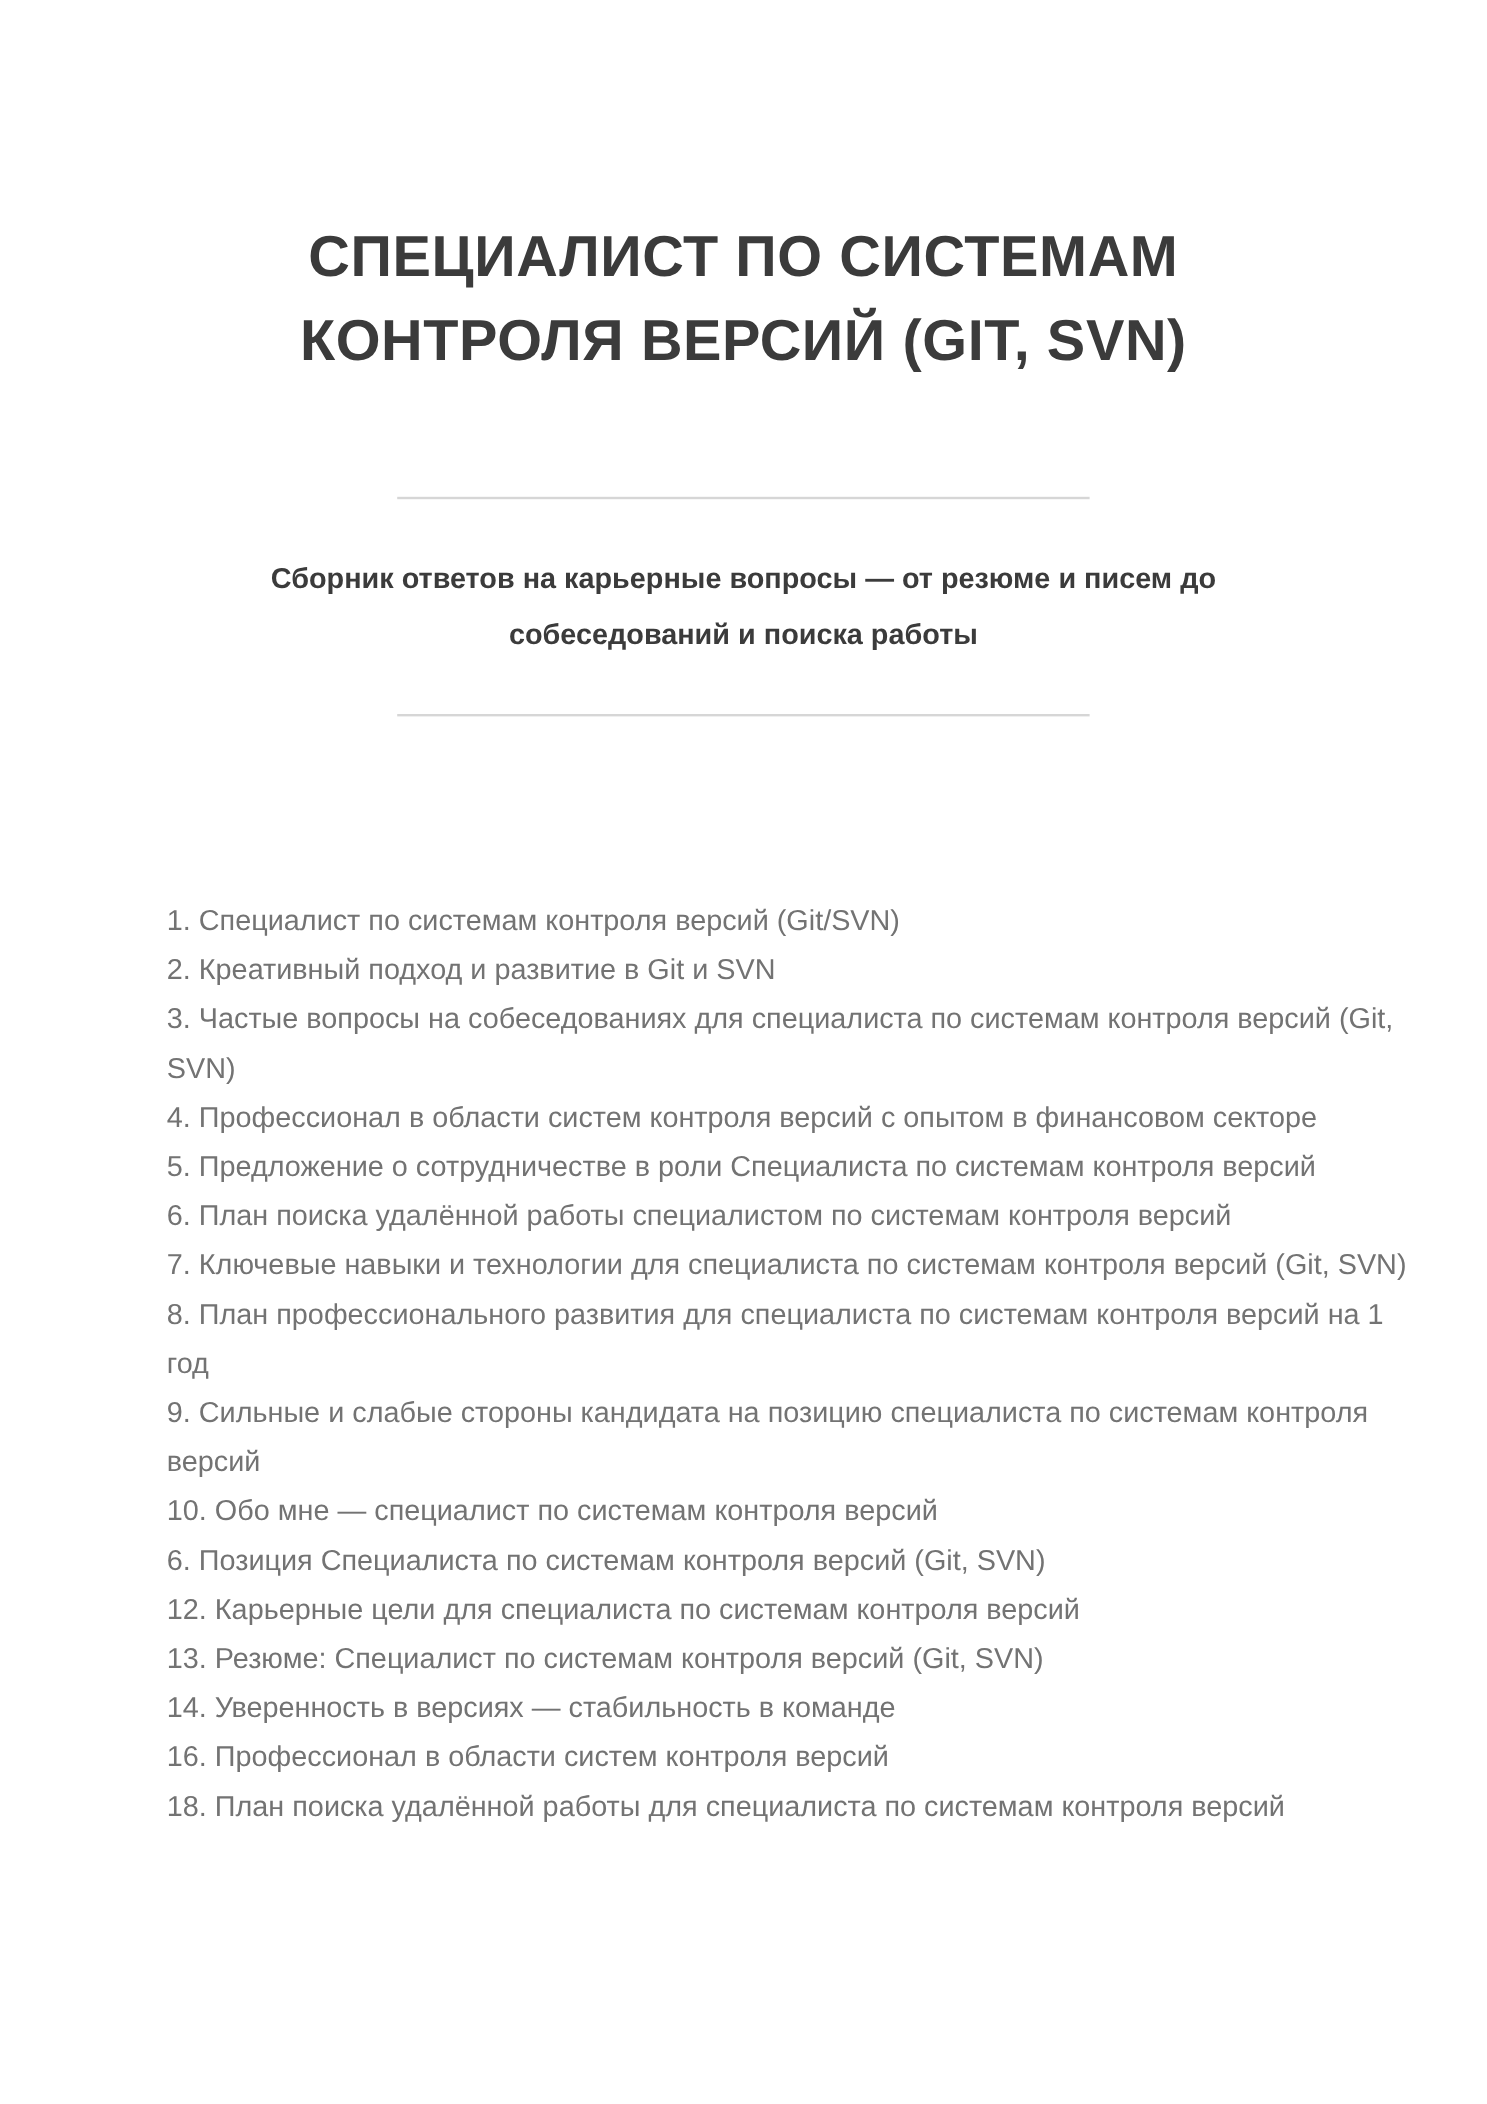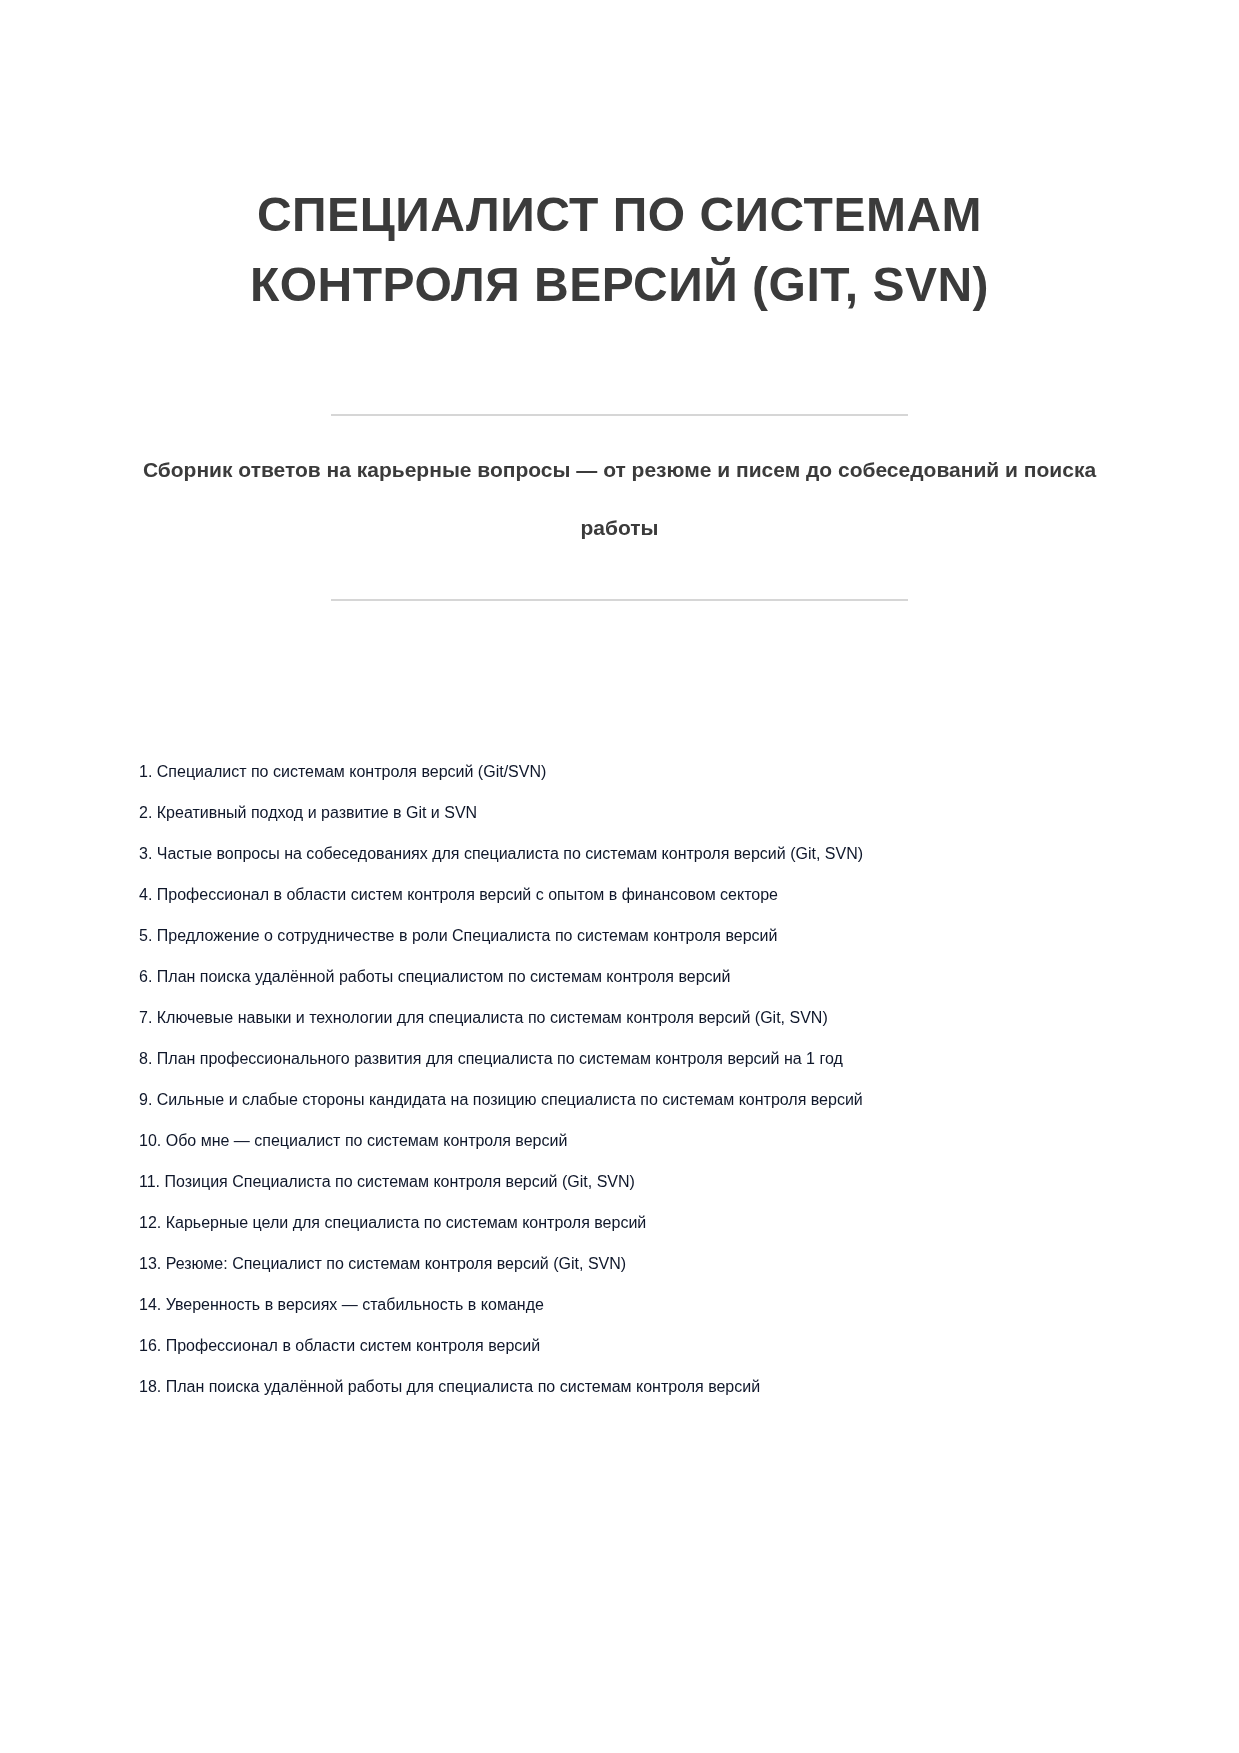--- a/index.html
+++ b/index.html
@@ -33,40 +33,40 @@
     border: 0;
     border-top: 2px solid #d6d6d6;
     width: 60%;
     margin: 0 auto;
     height: 0;
   }
   .divider-top {
     margin-top: 94px;
   }
   .subtitle {
-    margin: 25px auto 0 auto;
+    margin: 43px auto 0 auto;
     max-width: 1079px;
-    font-size: 21px;
-    line-height: 58px;
+    font-size: 24px;
+    line-height: 47px;
     font-weight: 600;
     text-align: center;
     color: #3b3b3b;
   }
   .divider-bottom {
     margin-top: 42px;
   }
   .toc {
     list-style: none;
     margin: 150px 0 0 0;
     padding: 0;
     width: 1055px;
-    font-size: 16px;
+    font-size: 24px;
     line-height: 41px;
     font-weight: 400;
-    color: #0f172a;
+    color: #737373;
   }
   .toc-item {
     margin: 0;
     padding: 0;
   }
 </style>
 </head>
 <body>
 
 <div class="page">
@@ -84,21 +84,21 @@
   <li class="toc-item">1. Специалист по системам контроля версий (Git/SVN)</li>
       <li class="toc-item">2. Креативный подход и развитие в Git и SVN</li>
       <li class="toc-item">3. Частые вопросы на собеседованиях для специалиста по системам контроля версий (Git, SVN)</li>
       <li class="toc-item">4. Профессионал в области систем контроля версий с опытом в финансовом секторе</li>
       <li class="toc-item">5. Предложение о сотрудничестве в роли Специалиста по системам контроля версий</li>
       <li class="toc-item">6. План поиска удалённой работы специалистом по системам контроля версий</li>
       <li class="toc-item">7. Ключевые навыки и технологии для специалиста по системам контроля версий (Git, SVN)</li>
       <li class="toc-item">8. План профессионального развития для специалиста по системам контроля версий на 1 год</li>
       <li class="toc-item">9. Сильные и слабые стороны кандидата на позицию специалиста по системам контроля версий</li>
       <li class="toc-item">10. Обо мне — специалист по системам контроля версий</li>
-      <li class="toc-item">11. Позиция Специалиста по системам контроля версий (Git, SVN)</li>
+      <li class="toc-item">6. Позиция Специалиста по системам контроля версий (Git, SVN)</li>
       <li class="toc-item">12. Карьерные цели для специалиста по системам контроля версий</li>
       <li class="toc-item">13. Резюме: Специалист по системам контроля версий (Git, SVN)</li>
       <li class="toc-item">14. Уверенность в версиях — стабильность в команде</li>
       <li class="toc-item">16. Профессионал в области систем контроля версий</li>
       <li class="toc-item">18. План поиска удалённой работы для специалиста по системам контроля версий</li>
     </ol>
 
 </div>
 
 </body></html>

